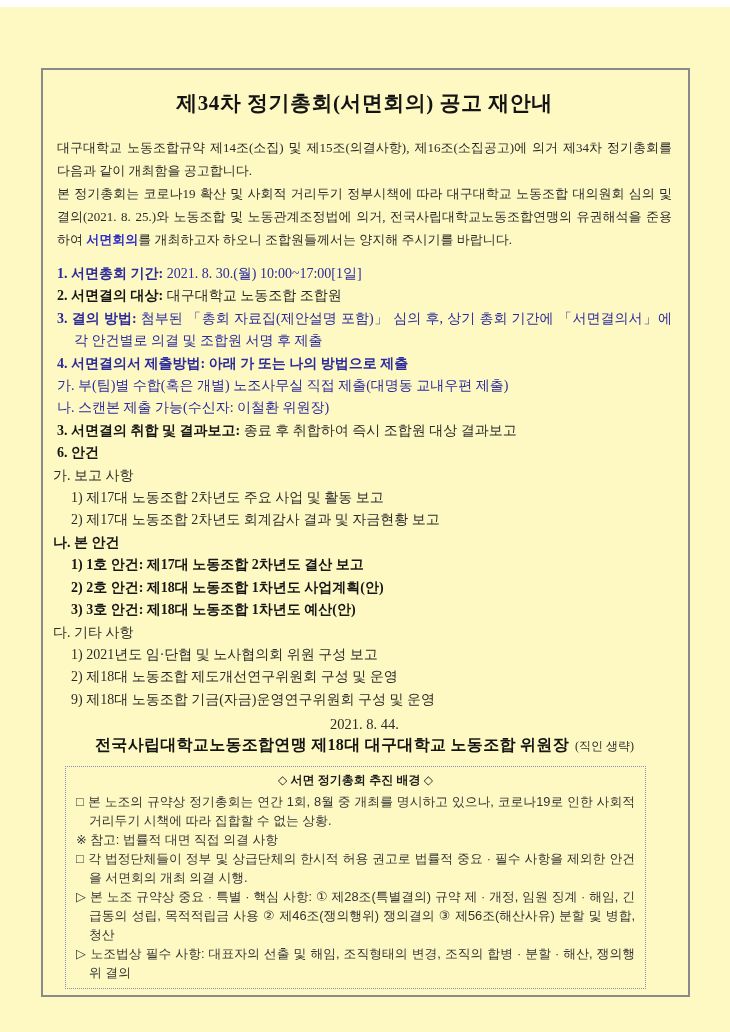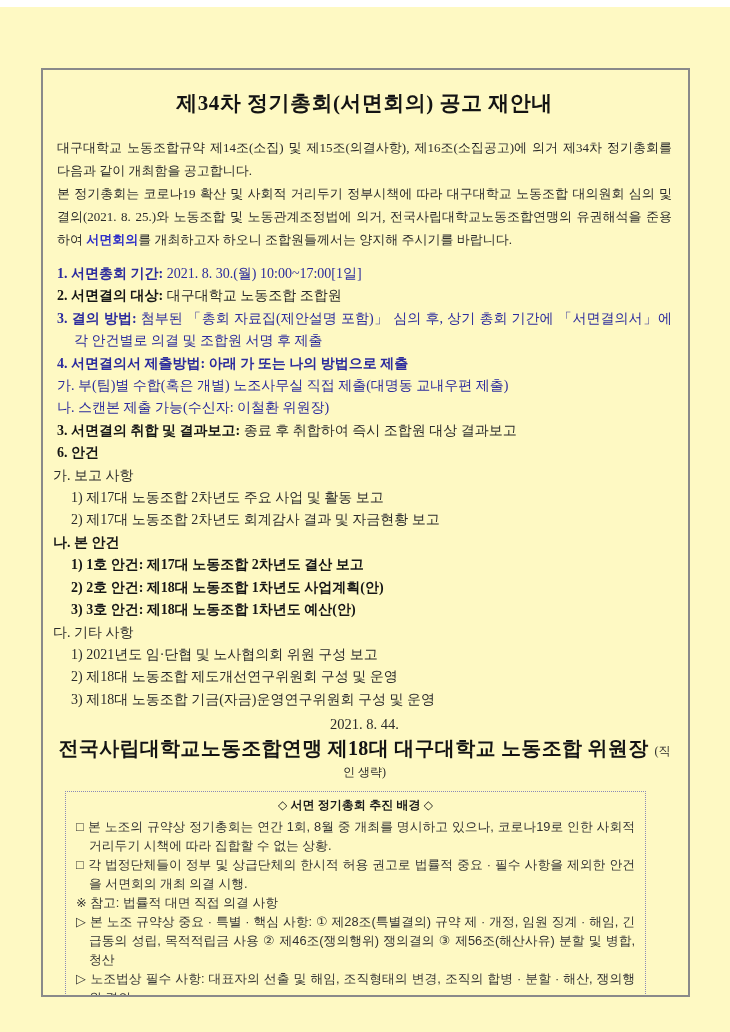--- a/index.html
+++ b/index.html
@@ -38,21 +38,21 @@
   .hl { color: #3030c8; font-weight: bold; }
   .sub-a { padding-left: 17px; }
   .agenda-h { padding-left: 13px; }
   .agenda-i { padding-left: 31px; }
   .bold { font-weight: bold; color: #161616; }
   .date-line {
     margin-top: 5px; text-align: center;
     font-size: 14.5px; color: #2b2b2b;
   }
   .sign-line { margin-top: 2px; text-align: center; }
-  .sign-main { font-size: 20px; font-weight: bold; color: #141414; letter-spacing: 0.3px; }
+  .sign-main { font-size: 16px; font-weight: bold; color: #141414; letter-spacing: 0.3px; }
   .sign-note { font-size: 12px; font-weight: normal; color: #2b2b2b; padding-left: 6px; }
   .notice-box {
     margin: 10px 26px 0 8px;
     border: 1px dotted #8a8ab8;
     padding: 4px 10px 6px 10px;
     font-family: "Liberation Sans", "DejaVu Sans", sans-serif;
     font-size: 12.8px; line-height: 19px; color: #333333;
   }
   .box-title {
     text-align: center; font-weight: bold; font-size: 12px; color: #1a1a1a;
@@ -97,30 +97,30 @@
       <div class="li agenda-i">2) 제17대 노동조합 2차년도 회계감사 결과 및 자금현황 보고</div>
 
       <div class="li agenda-h bold">나. 본 안건</div>
       <div class="li agenda-i bold">1) 1호 안건: 제17대 노동조합 2차년도 결산 보고</div>
       <div class="li agenda-i bold">2) 2호 안건: 제18대 노동조합 1차년도 사업계획(안)</div>
       <div class="li agenda-i bold">3) 3호 안건: 제18대 노동조합 1차년도 예산(안)</div>
 
       <div class="li agenda-h">다. 기타 사항</div>
       <div class="li agenda-i">1) 2021년도 임·단협 및 노사협의회 위원 구성 보고</div>
       <div class="li agenda-i">2) 제18대 노동조합 제도개선연구위원회 구성 및 운영</div>
-      <div class="li agenda-i">3) 제18대 노동조합 기금(자금)운영연구위원회 구성 및 운영</div>
+      <div class="li agenda-i">9) 제18대 노동조합 기금(자금)운영연구위원회 구성 및 운영</div>
     </div>
 
     <div class="date-line">2021. 8. 44.</div>
 
     <div class="sign-line"><span class="sign-main">전국사립대학교노동조합연맹 제18대 대구대학교 노동조합 위원장</span><span class="sign-note">(직인 생략)</span></div>
 
     <div class="notice-box">
       <div class="box-title">◇ 서면 정기총회 추진 배경 ◇</div>
       <div class="box-line">□ 본 노조의 규약상 정기총회는 연간 1회, 8월 중 개최를 명시하고 있으나, 코로나19로 인한 사회적 거리두기 시책에 따라 집합할 수 없는 상황.</div>
+      <div class="box-line">※ 참고: 법률적 대면 직접 의결 사항</div>
       <div class="box-line">□ 각 법정단체들이 정부 및 상급단체의 한시적 허용 권고로 법률적 중요 · 필수 사항을 제외한 안건을 서면회의 개최 의결 시행.</div>
-      <div class="box-line">※ 참고: 법률적 대면 직접 의결 사항</div>
       <div class="box-line">▷ 본 노조 규약상 중요 · 특별 · 핵심 사항: ① 제28조(특별결의) 규약 제 · 개정, 임원 징계 · 해임, 긴급동의 성립, 목적적립금 사용 ② 제46조(쟁의행위) 쟁의결의 ③ 제56조(해산사유) 분할 및 병합, 청산</div>
       <div class="box-line">▷ 노조법상 필수 사항: 대표자의 선출 및 해임, 조직형태의 변경, 조직의 합병 · 분할 · 해산, 쟁의행위 결의</div>
     </div>
 
   </div>
 </div>
 
 </body></html>

